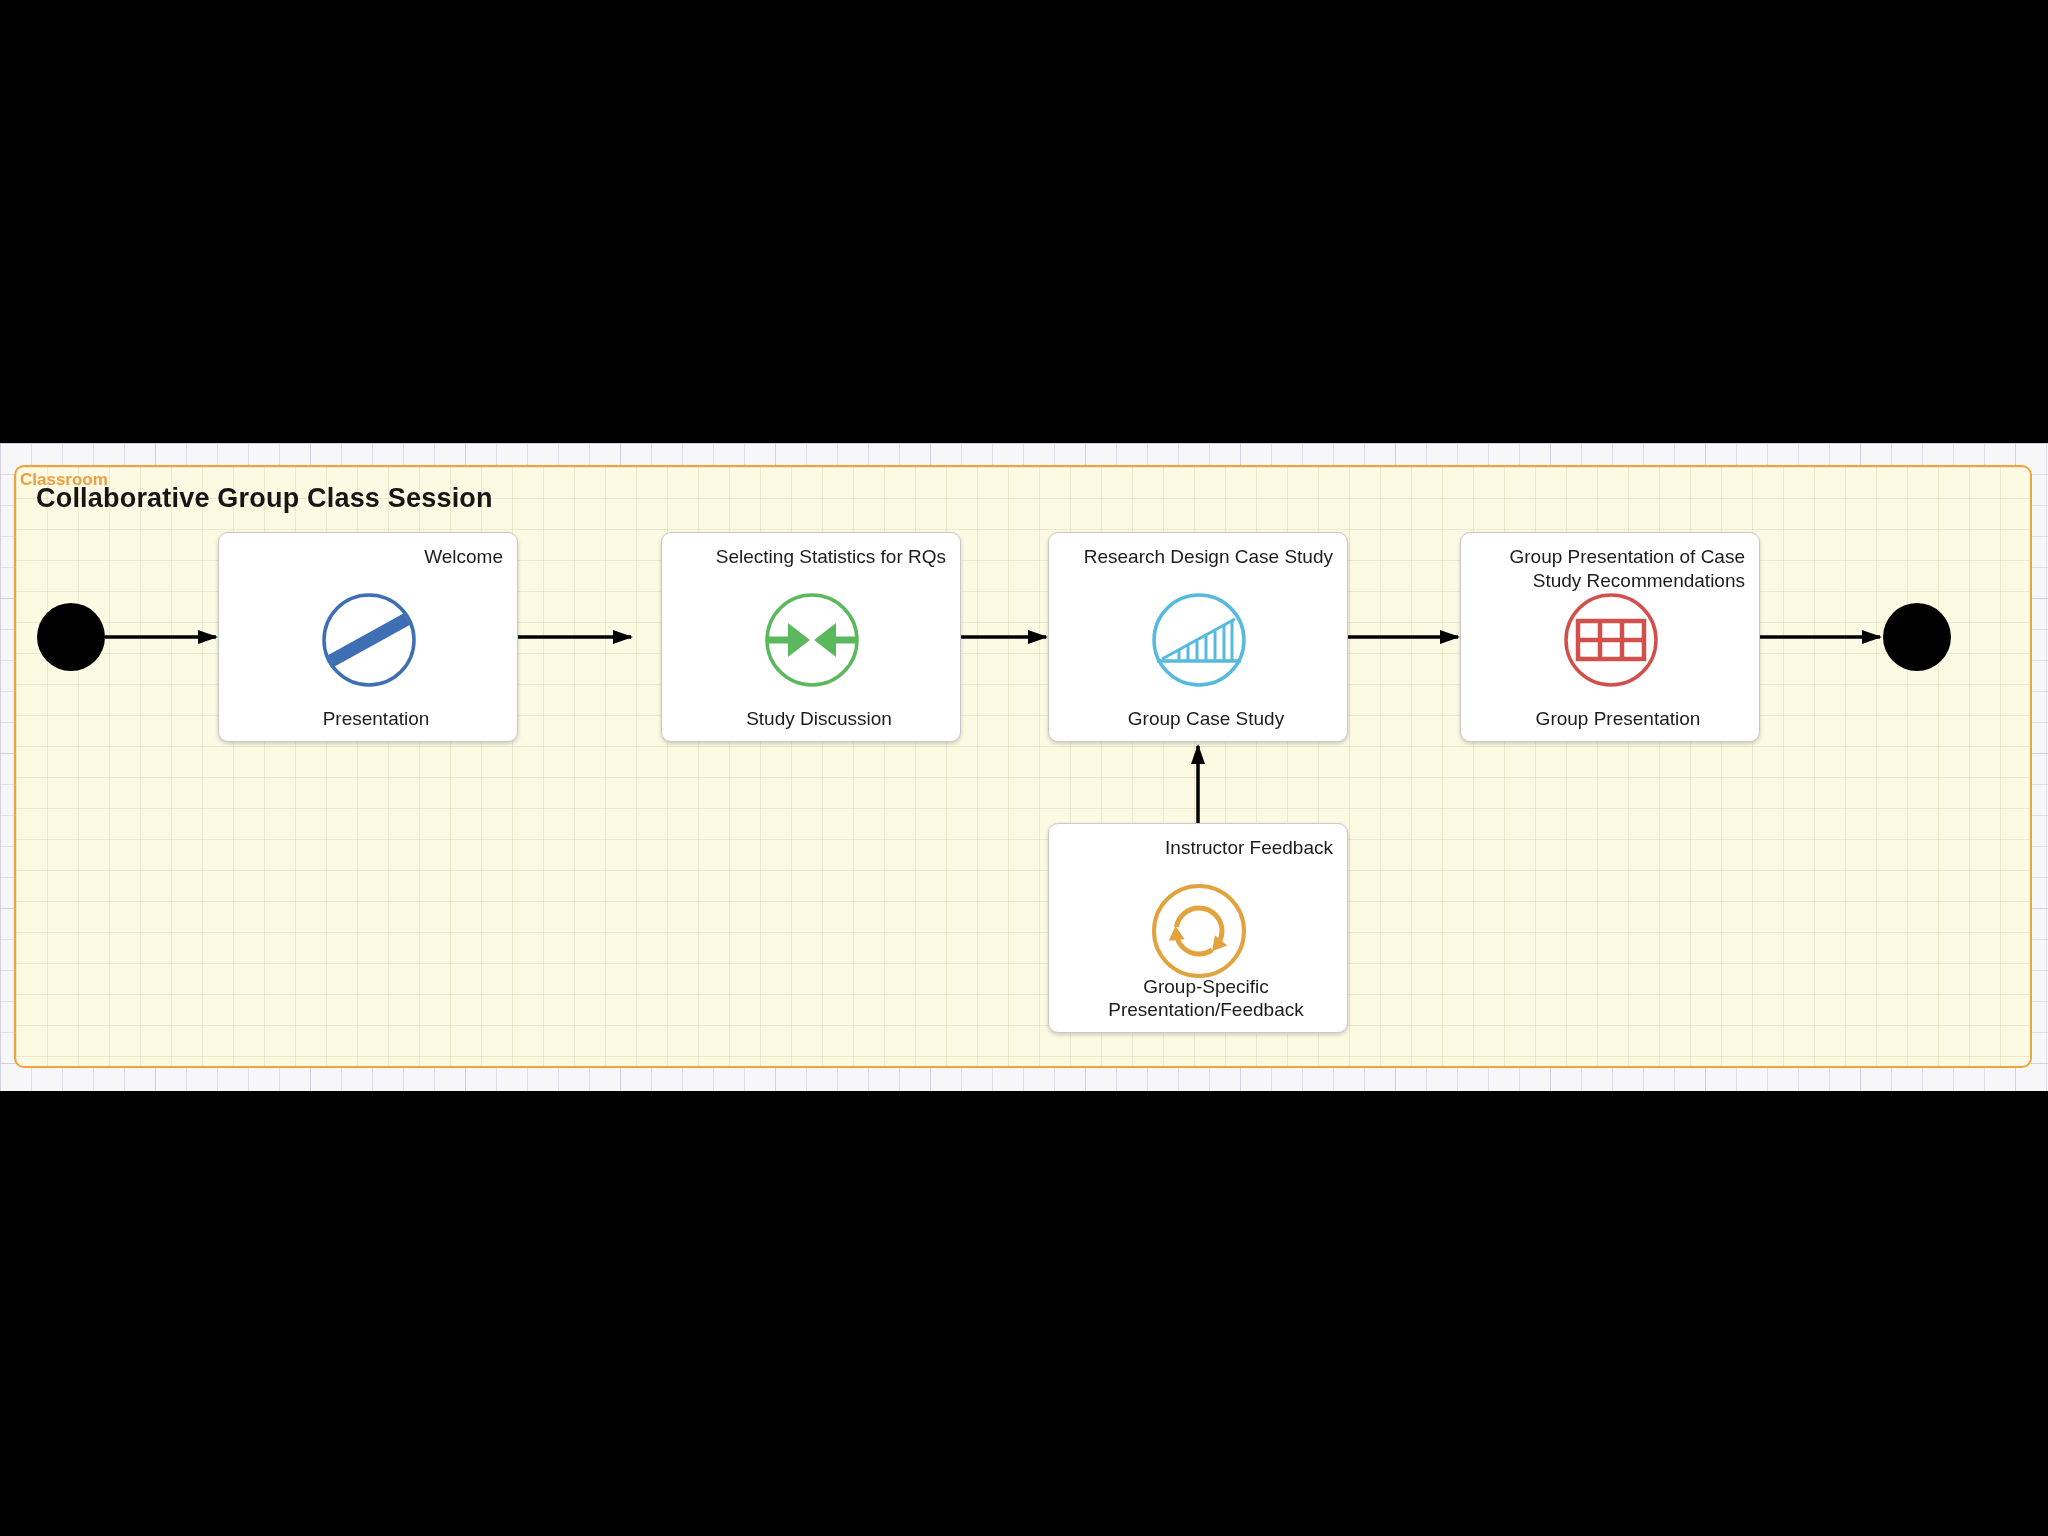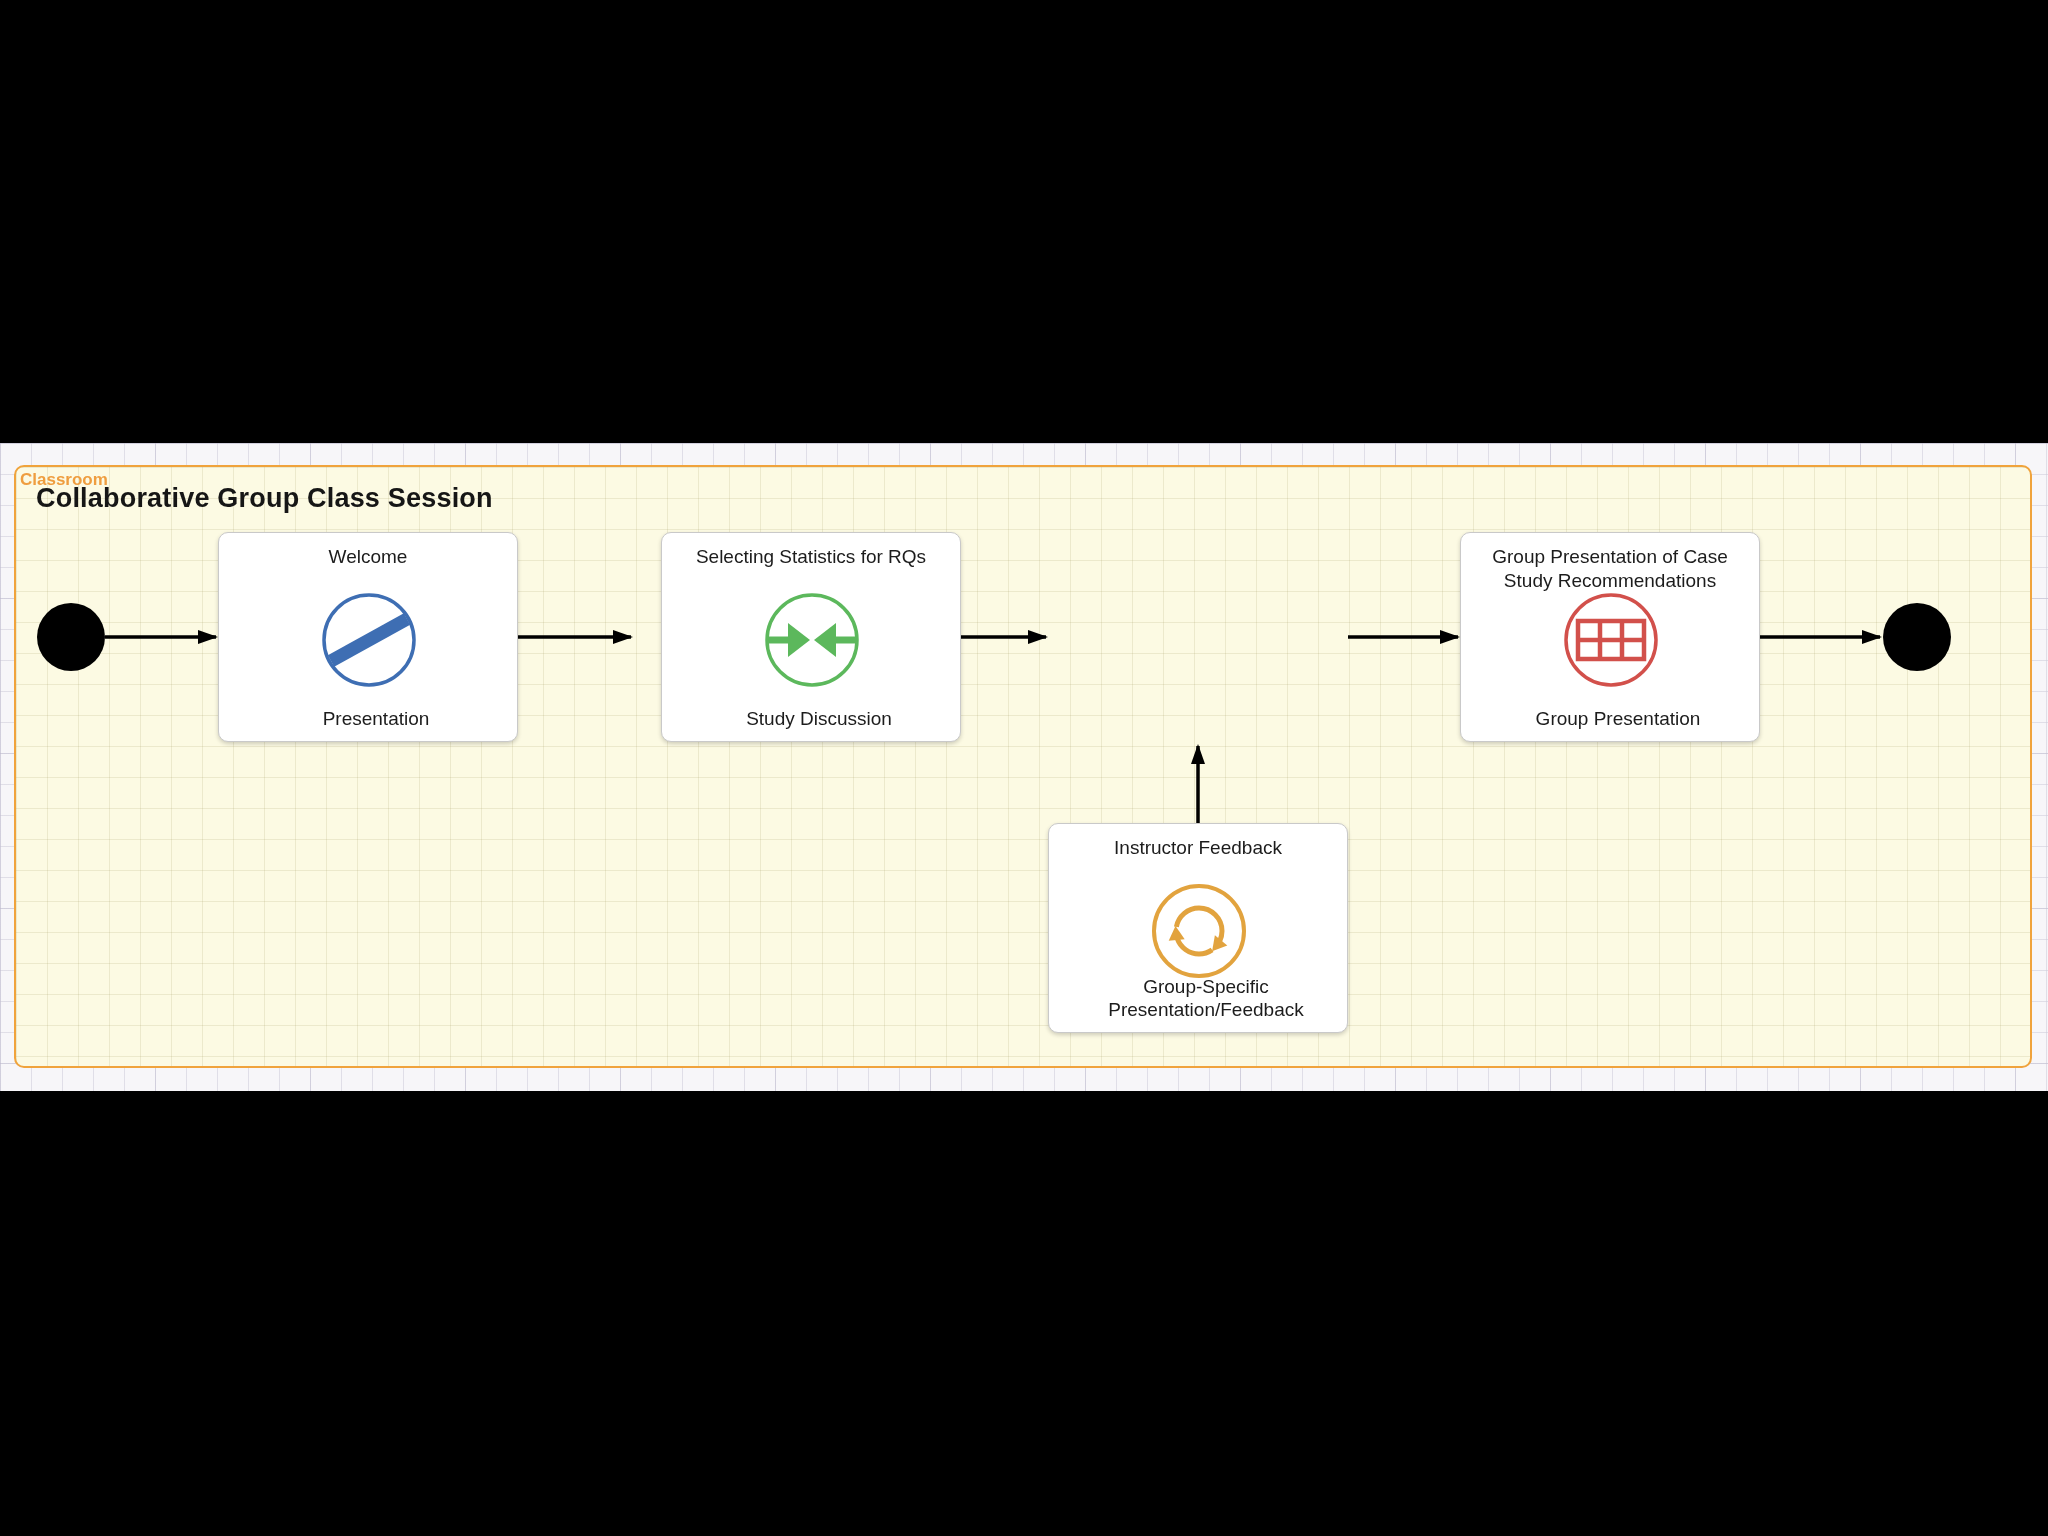--- a/index.html
+++ b/index.html
@@ -34,21 +34,21 @@
     position:absolute;left:36px;top:40px;
     font-size:27px;font-weight:bold;color:#161616;letter-spacing:.2px;
   }
   .task{
     position:absolute;width:300px;height:210px;box-sizing:border-box;
     background:#fff;border:1.5px solid var(--node_border,#C9C9C9);border-radius:10px;
     box-shadow:0 2px 4px rgba(0,0,0,0.18);
   }
   .task .t-title{
     position:absolute;top:12px;left:0;width:100%;padding:0 14px;box-sizing:border-box;
-    text-align:center;font-size:19px;line-height:1.25;color:#1c1c1c;
+    text-align:right;font-size:19px;line-height:1.25;color:#1c1c1c;
   }
   .task .t-sub{
     position:absolute;bottom:11px;left:0;width:100%;padding:0 10px;box-sizing:border-box;
     text-align:center;font-size:19px;line-height:1.22;color:#1c1c1c;margin-left:8px;
   }
   .task .t-icon{position:absolute;left:100px;top:57px;width:100px;height:100px;}
   .event{
     position:absolute;width:68px;height:68px;border-radius:50%;background:#000;top:160px;
   }
   .edges{position:absolute;left:0;top:0;width:2048px;height:648px;pointer-events:none;}
@@ -102,20 +102,36 @@
       <svg class="t-icon" viewBox="0 0 100 100">
         <circle cx="50" cy="50" r="45" class="st-green nf" stroke-width="3.5"></circle>
         <line x1="4" y1="50" x2="27" y2="50" class="st-green" stroke-width="7"></line>
         <polygon points="26,33 48,50 26,67" class="fl-green"></polygon>
         <line x1="96" y1="50" x2="73" y2="50" class="st-green" stroke-width="7"></line>
         <polygon points="74,33 52,50 74,67" class="fl-green"></polygon>
       </svg>
       <div class="t-sub">Study Discussion</div>
     </div>
 
+    <div class="task" style="left:1048px;top:89px;">
+      <div class="t-title">Research Design Case Study</div>
+      <svg class="t-icon" viewBox="0 0 100 100">
+        <circle cx="50" cy="50" r="45" class="st-lblue nf" stroke-width="3.5"></circle>
+        <line x1="8" y1="71" x2="92" y2="71" class="st-lblue" stroke-width="3.5"></line>
+        <line x1="13" y1="69" x2="86" y2="29" class="st-lblue" stroke-width="3"></line>
+        <line x1="30" y1="71" x2="30" y2="59.7" class="st-lblue" stroke-width="3"></line>
+        <line x1="39" y1="71" x2="39" y2="54.8" class="st-lblue" stroke-width="3"></line>
+        <line x1="48" y1="71" x2="48" y2="49.8" class="st-lblue" stroke-width="3"></line>
+        <line x1="57" y1="71" x2="57" y2="44.9" class="st-lblue" stroke-width="3"></line>
+        <line x1="66" y1="71" x2="66" y2="40.0" class="st-lblue" stroke-width="3"></line>
+        <line x1="75" y1="71" x2="75" y2="35.0" class="st-lblue" stroke-width="3"></line>
+        <line x1="83" y1="71" x2="83" y2="30.6" class="st-lblue" stroke-width="3"></line>
+      </svg>
+      <div class="t-sub">Group Case Study</div>
+    </div>
 
     <div class="task" style="left:1460px;top:89px;">
       <div class="t-title">Group Presentation of Case Study Recommendations</div>
       <svg class="t-icon" viewBox="0 0 100 100">
         <circle cx="50" cy="50" r="45" class="st-red nf" stroke-width="3.5"></circle>
         <rect x="17" y="31" width="66" height="38" fill="#ffffff" class="st-red" stroke-width="4.5"></rect>
         <line x1="39" y1="31" x2="39" y2="69" class="st-red" stroke-width="4.5"></line>
         <line x1="61" y1="31" x2="61" y2="69" class="st-red" stroke-width="4.5"></line>
         <line x1="17" y1="50" x2="83" y2="50" class="st-red" stroke-width="4.5"></line>
       </svg>

